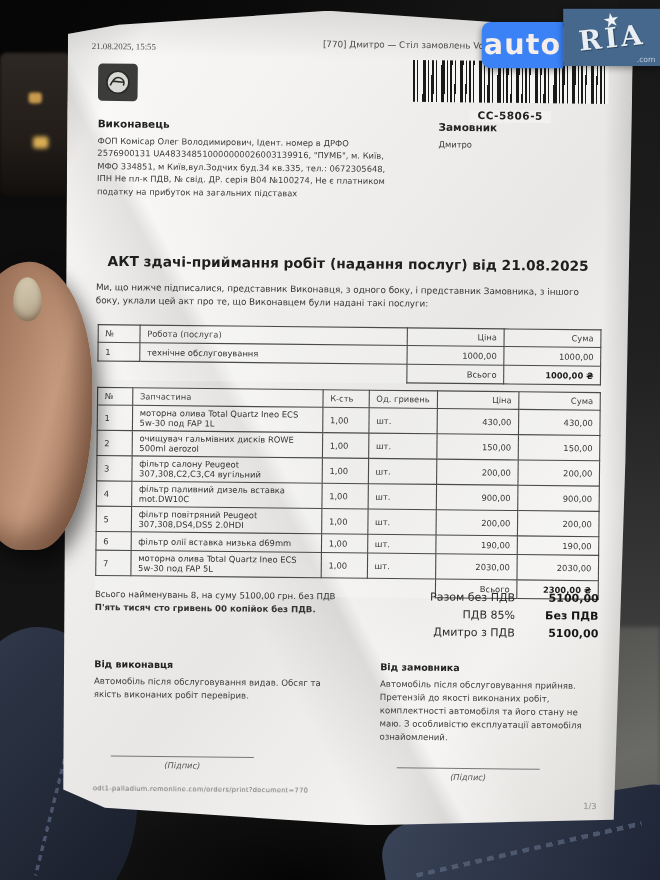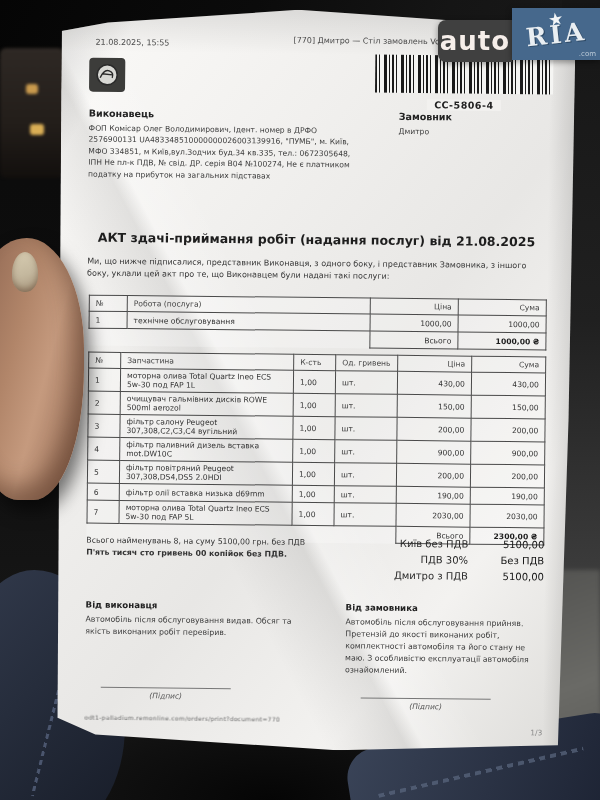--- a/index.html
+++ b/index.html
@@ -46,21 +46,21 @@
     background:linear-gradient(105deg,#8c6450 0%,#b18569 38%,#c59a7e 60%,#a97f66 85%,#7d5a48 100%);
     border-radius:48% 52% 46% 40% / 30% 42% 50% 38%;
     box-shadow:inset -10px -14px 22px rgba(60,30,18,.45), 6px 10px 18px rgba(0,0,0,.55); }
   .thumb-nail { position:absolute; left:38px; top:14px; width:26px; height:40px; z-index:31;
     background:linear-gradient(160deg,#d8cdb2 0%,#c4b89e 55%,#a9987f 100%);
     border-radius:50% 50% 46% 46% / 55% 55% 42% 42%;
     box-shadow:inset 0 -3px 6px rgba(90,60,40,.5); }
 
   
   .watermark { position:absolute; top:8px; right:0; z-index:60; display:flex; align-items:flex-start; }
-  .wm-auto { margin-top:12px; width:74px; height:42px; background:#404040; border-radius:8px 0 0 8px;
+  .wm-auto { margin-top:12px; width:74px; height:42px; background:#3b82f6; border-radius:8px 0 0 8px;
     display:flex; align-items:center; justify-content:center;
     color:#f6eeea; font-size:26px; font-weight:bold; letter-spacing:1px; box-shadow:0 2px 6px rgba(0,0,0,.4); }
   .wm-ria { position:relative; width:88px; height:52px; background:#46688c;
     display:flex; align-items:center; justify-content:center; box-shadow:0 2px 6px rgba(0,0,0,.4); }
   .wm-ria .ria-text { color:#e9eef2; font-family:"DejaVu Serif", serif; font-weight:bold;
     font-size:25px; letter-spacing:3px; transform:rotate(-6deg); text-shadow:1px 1px 0 #2e4a66; }
   .wm-ria .star { position:absolute; top:1px; left:36px; color:#f2f5f7; font-size:17px; transform:rotate(-10deg); }
   .wm-ria .com { position:absolute; right:4px; bottom:2px; color:#bccbd8; font-size:7px; }
 
   
@@ -72,21 +72,21 @@
     color:#3a3a3a; }
   .paper::before { content:""; position:absolute; inset:0; pointer-events:none;
     background:
       linear-gradient(118deg, rgba(0,0,0,.14) 0%, rgba(0,0,0,0) 9%),
       linear-gradient(62deg, rgba(0,0,0,0) 30%, rgba(0,0,0,.08) 39%, rgba(255,255,255,.25) 41%, rgba(0,0,0,0) 48%),
       linear-gradient(180deg, rgba(0,0,0,.10) 0%, rgba(0,0,0,0) 6%),
       linear-gradient(270deg, rgba(0,0,0,.12) 0%, rgba(0,0,0,0) 5%);
   }
   .p-abs { position:absolute; }
 
-  .doc-header-left { left:34px; top:30px; font-size:8px; color:#4a4a4a; }
+  .doc-header-left { left:22px; top:30px; font-size:8px; color:#4a4a4a;font-family:Liberation Serif, serif; }
   .doc-header-center { left:232px; top:26px; font-size:8px; color:#4a4a4a; }
 
   .stamp { left:28px; top:50px; width:36px; height:34px; background:#3c3c3a; border-radius:4px;
     display:flex; align-items:center; justify-content:center; }
   .stamp svg { width:26px; height:26px; }
 
   .barcode-wrap { right:22px; top:44px; width:178px; text-align:center; }
   .barcode { height:38px; width:100%;
     background:repeating-linear-gradient(90deg,#1a1a1a 0 2px,#f5f5f3 2px 4px,#1a1a1a 4px 5px,#f5f5f3 5px 9px,#1a1a1a 9px 12px,#f5f5f3 12px 14px,#1a1a1a 14px 15px,#f5f5f3 15px 17px); }
   .barcode-label { margin-top:-9px; display:inline-block; background:#f2f1ef; padding:0 7px;
@@ -115,21 +115,21 @@
   tr.total-row td { border:none; }
   tr.total-row td.tlabel { border:1px solid #4a4a4a; text-align:right; color:#333; }
   tr.total-row td.tvalue { border:1px solid #4a4a4a; text-align:right; font-weight:bold; color:#1d1d1d; }
 
   .summary { left:30px; top:527px; width:458px; display:flex; justify-content:space-between; }
   .summary-left { width:250px; font-size:7.8px; line-height:1.6; color:#333; }
   .summary-left .words { font-weight:bold; }
   .summary-right { width:190px; font-size:10px; color:#2a2a2a; }
   .summary-right .srow { display:flex; justify-content:flex-end; gap:14px; margin-bottom:5px; }
   .summary-right .slabel { text-align:right; }
-  .summary-right .svalue { width:62px; text-align:right; font-weight:normal; color:#161616; }
+  .summary-right .svalue { width:62px; text-align:right; font-weight:bold; color:#161616; }
 
   .handover { left:30px; top:592px; width:460px; display:flex; }
   .hand-col { width:228px; }
   .hand-col + .hand-col { margin-left:32px; width:200px; }
   .hand-title { font-size:8.6px; font-weight:bold; color:#222; margin-bottom:4px; }
   .hand-text { font-size:7.8px; line-height:1.55; color:#3c3c3c; }
 
   .sig { width:130px; text-align:center; }
   .sig-line { border-bottom:1px solid #777; height:12px; margin-bottom:3px; }
   .sig-label { font-size:7.5px; font-style:italic; color:#555; }
@@ -160,21 +160,21 @@
 
   <div class="p-abs stamp">
     <svg viewBox="0 0 26 26">
       <circle cx="13" cy="13" r="10" fill="#d8d8d4" stroke="#2a2a2a" stroke-width="1.5"></circle>
       <path d="M6 16 Q10 7 15 9 Q20 11 18 16 M8 12 L18 13" stroke="#2a2a2a" stroke-width="1.4" fill="none"></path>
     </svg>
   </div>
 
   <div class="p-abs barcode-wrap">
     <div class="barcode"></div>
-    <div class="barcode-label">СС-5806-4</div>
+    <div class="barcode-label">СС-5806-5</div>
   </div>
 
   <div class="p-abs parties">
     <div class="party-exec">
       <div class="party-title">Виконавець</div>
       <div class="party-text">ФОП Комісар Олег Володимирович, Ідент. номер в ДРФО 2576900131 UA483348510000000026003139916, "ПУМБ", м. Київ, МФО 334851, м Київ,вул.Зодчих буд.34 кв.335, тел.: 0672305648, ІПН Не пл-к ПДВ, № свід. ДР. серія В04 №100274, Не є платником податку на прибуток на загальних підставах</div>
     </div>
     <div class="party-cust">
       <div class="party-title">Замовник</div>
       <div class="party-text">Дмитро</div>
@@ -302,25 +302,25 @@
     </tbody>
   </table>
 
   <div class="p-abs summary">
     <div class="summary-left">
       <div>Всього найменувань 8, на суму 5100,00 грн. без ПДВ</div>
       <div class="words">П'ять тисяч сто гривень 00 копійок без ПДВ.</div>
     </div>
     <div class="summary-right">
       <div class="srow">
-        <span class="slabel">Київ без ПДВ</span>
+        <span class="slabel">Разом без ПДВ</span>
         <span class="svalue">5100,00</span>
       </div>
       <div class="srow">
-        <span class="slabel">ПДВ 30%</span>
+        <span class="slabel">ПДВ 85%</span>
         <span class="svalue">Без ПДВ</span>
       </div>
       <div class="srow">
         <span class="slabel">Дмитро з ПДВ</span>
         <span class="svalue">5100,00</span>
       </div>
     </div>
   </div>
 
   <div class="p-abs handover">

